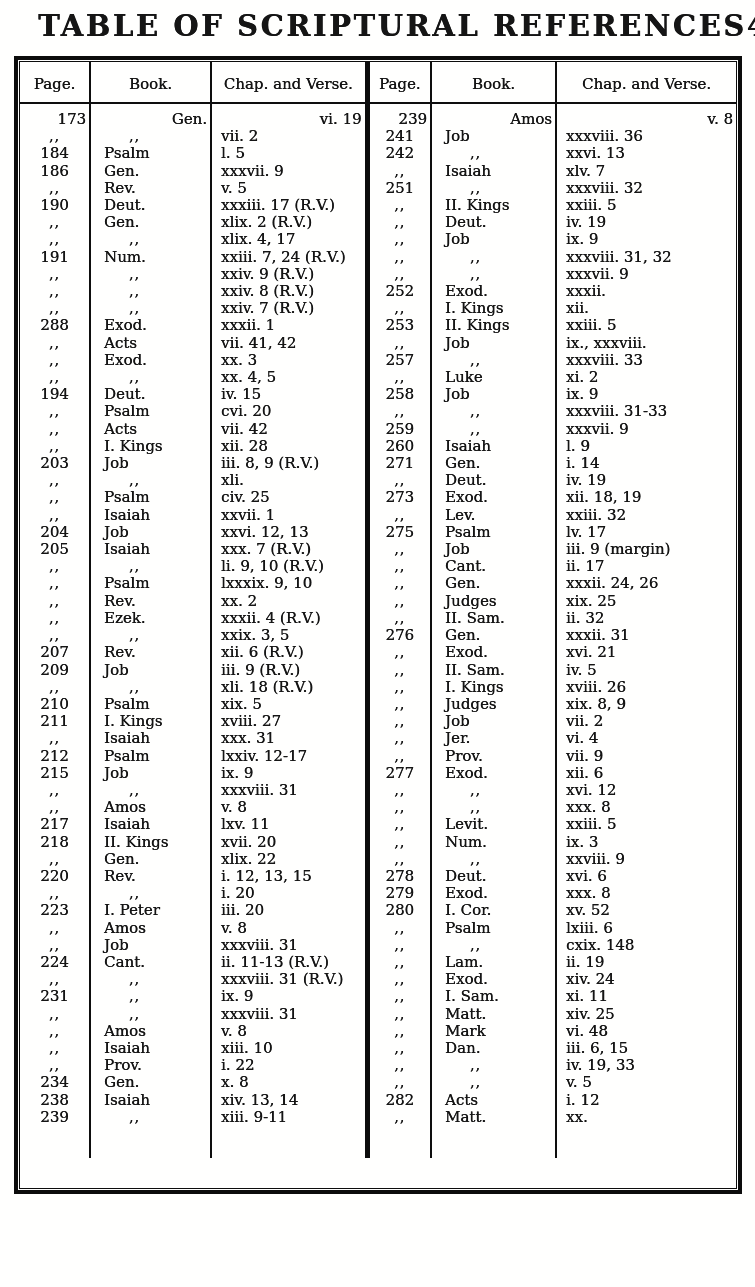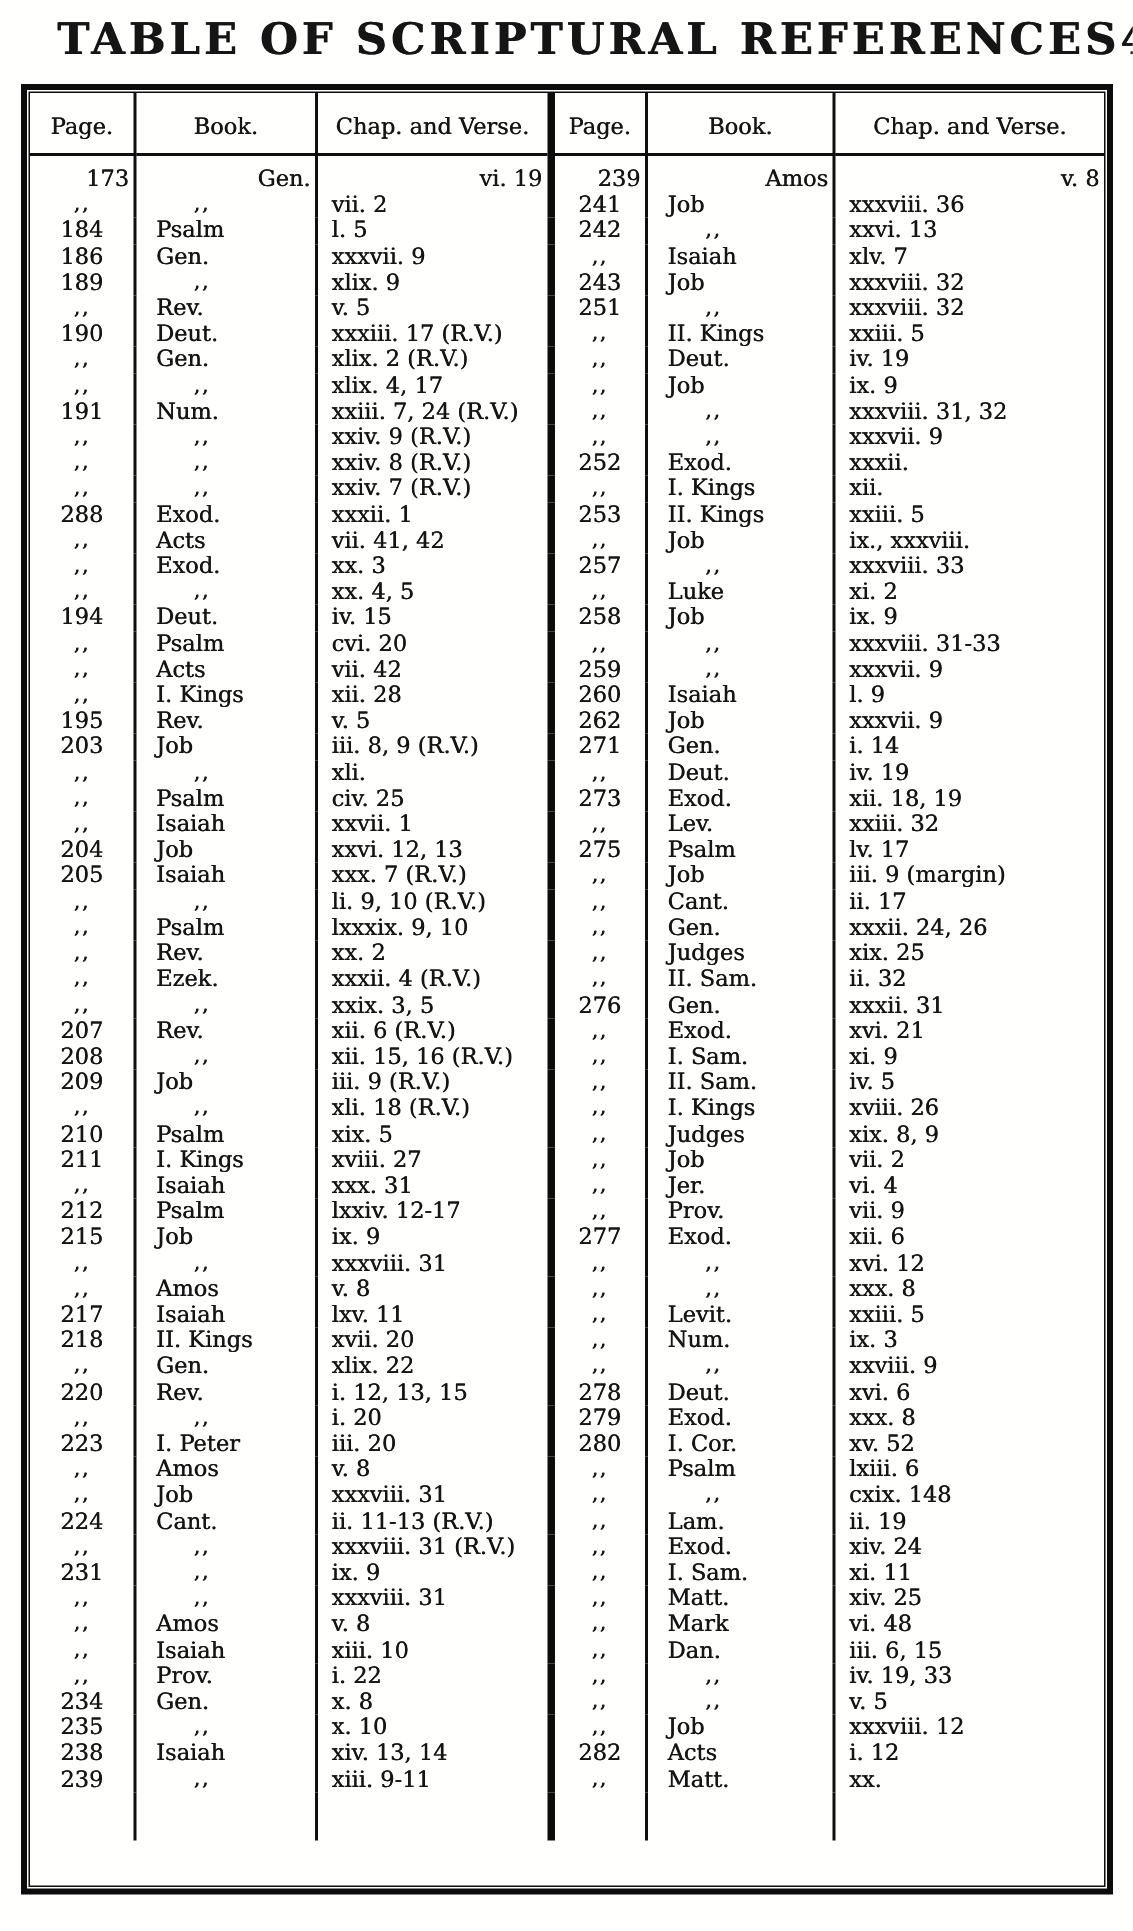--- a/index.html
+++ b/index.html
@@ -148,28 +148,20 @@
             </tr>
             <tr>
               <td class="col0 bR">186</td>
               <td class="col1 bR">Gen.</td>
               <td class="col2 bRh">xxxvii. 9</td>
               <td class="col3 bR ditto">,,</td>
               <td class="col4 bR">Isaiah</td>
               <td class="col5">xlv. 7</td>
             </tr>
             <tr>
-              <td class="col0 bR">189</td>
-              <td class="col1 bR ditto">,,</td>
-              <td class="col2 bRh">xlix. 9</td>
-              <td class="col3 bR">243</td>
-              <td class="col4 bR">Job</td>
-              <td class="col5">xxxviii. 32</td>
-            </tr>
-            <tr>
               <td class="col0 bR ditto">,,</td>
               <td class="col1 bR">Rev.</td>
               <td class="col2 bRh">v. 5</td>
               <td class="col3 bR">251</td>
               <td class="col4 bR ditto">,,</td>
               <td class="col5">xxxviii. 32</td>
             </tr>
             <tr>
               <td class="col0 bR">190</td>
               <td class="col1 bR">Deut.</td>
@@ -284,28 +276,20 @@
             </tr>
             <tr>
               <td class="col0 bR ditto">,,</td>
               <td class="col1 bR">I. Kings</td>
               <td class="col2 bRh">xii. 28</td>
               <td class="col3 bR">260</td>
               <td class="col4 bR">Isaiah</td>
               <td class="col5">l. 9</td>
             </tr>
             <tr>
-              <td class="col0 bR">195</td>
-              <td class="col1 bR">Rev.</td>
-              <td class="col2 bRh">v. 5</td>
-              <td class="col3 bR">262</td>
-              <td class="col4 bR">Job</td>
-              <td class="col5">xxxvii. 9</td>
-            </tr>
-            <tr>
               <td class="col0 bR">203</td>
               <td class="col1 bR">Job</td>
               <td class="col2 bRh">iii. 8, 9 (R.V.)</td>
               <td class="col3 bR">271</td>
               <td class="col4 bR">Gen.</td>
               <td class="col5">i. 14</td>
             </tr>
             <tr>
               <td class="col0 bR ditto">,,</td>
               <td class="col1 bR ditto">,,</td>
@@ -388,28 +372,20 @@
             </tr>
             <tr>
               <td class="col0 bR">207</td>
               <td class="col1 bR">Rev.</td>
               <td class="col2 bRh">xii. 6 (R.V.)</td>
               <td class="col3 bR ditto">,,</td>
               <td class="col4 bR">Exod.</td>
               <td class="col5">xvi. 21</td>
             </tr>
             <tr>
-              <td class="col0 bR">208</td>
-              <td class="col1 bR ditto">,,</td>
-              <td class="col2 bRh">xii. 15, 16 (R.V.)</td>
-              <td class="col3 bR ditto">,,</td>
-              <td class="col4 bR">I. Sam.</td>
-              <td class="col5">xi. 9</td>
-            </tr>
-            <tr>
               <td class="col0 bR">209</td>
               <td class="col1 bR">Job</td>
               <td class="col2 bRh">iii. 9 (R.V.)</td>
               <td class="col3 bR ditto">,,</td>
               <td class="col4 bR">II. Sam.</td>
               <td class="col5">iv. 5</td>
             </tr>
             <tr>
               <td class="col0 bR ditto">,,</td>
               <td class="col1 bR ditto">,,</td>
@@ -594,28 +570,20 @@
               <td class="col4 bR ditto">,,</td>
               <td class="col5">iv. 19, 33</td>
             </tr>
             <tr>
               <td class="col0 bR">234</td>
               <td class="col1 bR">Gen.</td>
               <td class="col2 bRh">x. 8</td>
               <td class="col3 bR ditto">,,</td>
               <td class="col4 bR ditto">,,</td>
               <td class="col5">v. 5</td>
-            </tr>
-            <tr>
-              <td class="col0 bR">235</td>
-              <td class="col1 bR ditto">,,</td>
-              <td class="col2 bRh">x. 10</td>
-              <td class="col3 bR ditto">,,</td>
-              <td class="col4 bR">Job</td>
-              <td class="col5">xxxviii. 12</td>
             </tr>
             <tr>
               <td class="col0 bR">238</td>
               <td class="col1 bR">Isaiah</td>
               <td class="col2 bRh">xiv. 13, 14</td>
               <td class="col3 bR">282</td>
               <td class="col4 bR">Acts</td>
               <td class="col5">i. 12</td>
             </tr>
             <tr>

